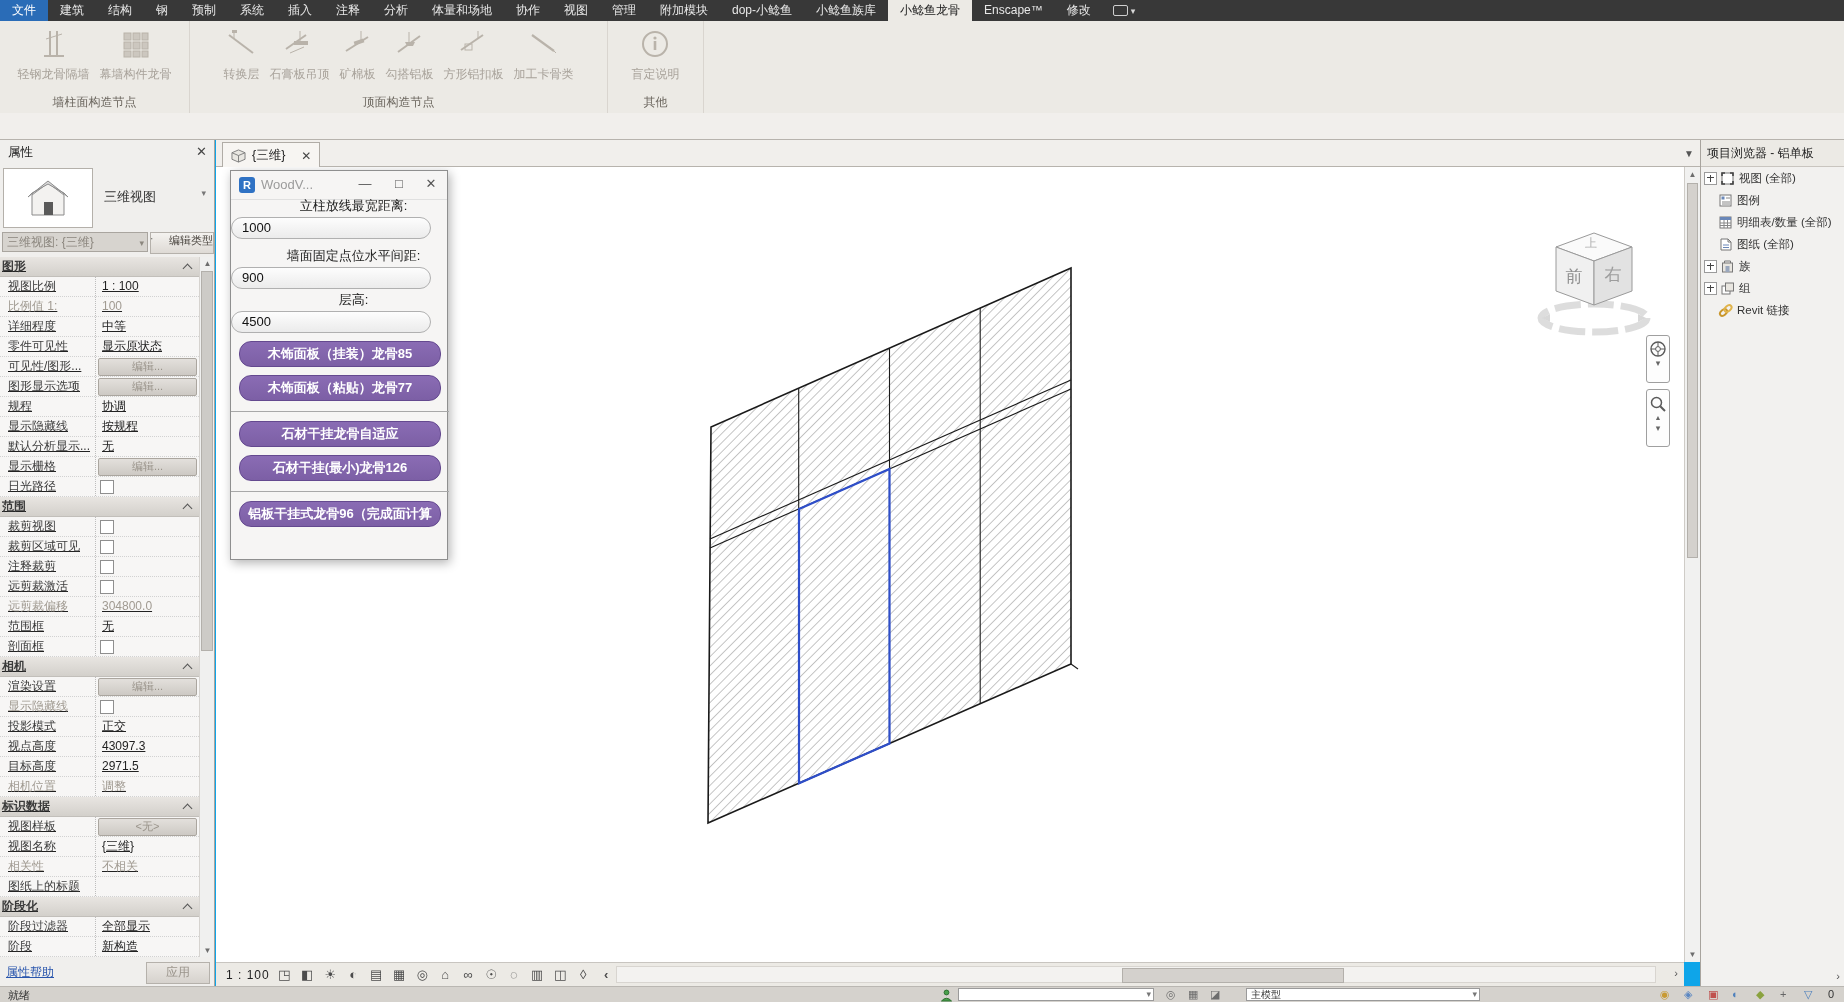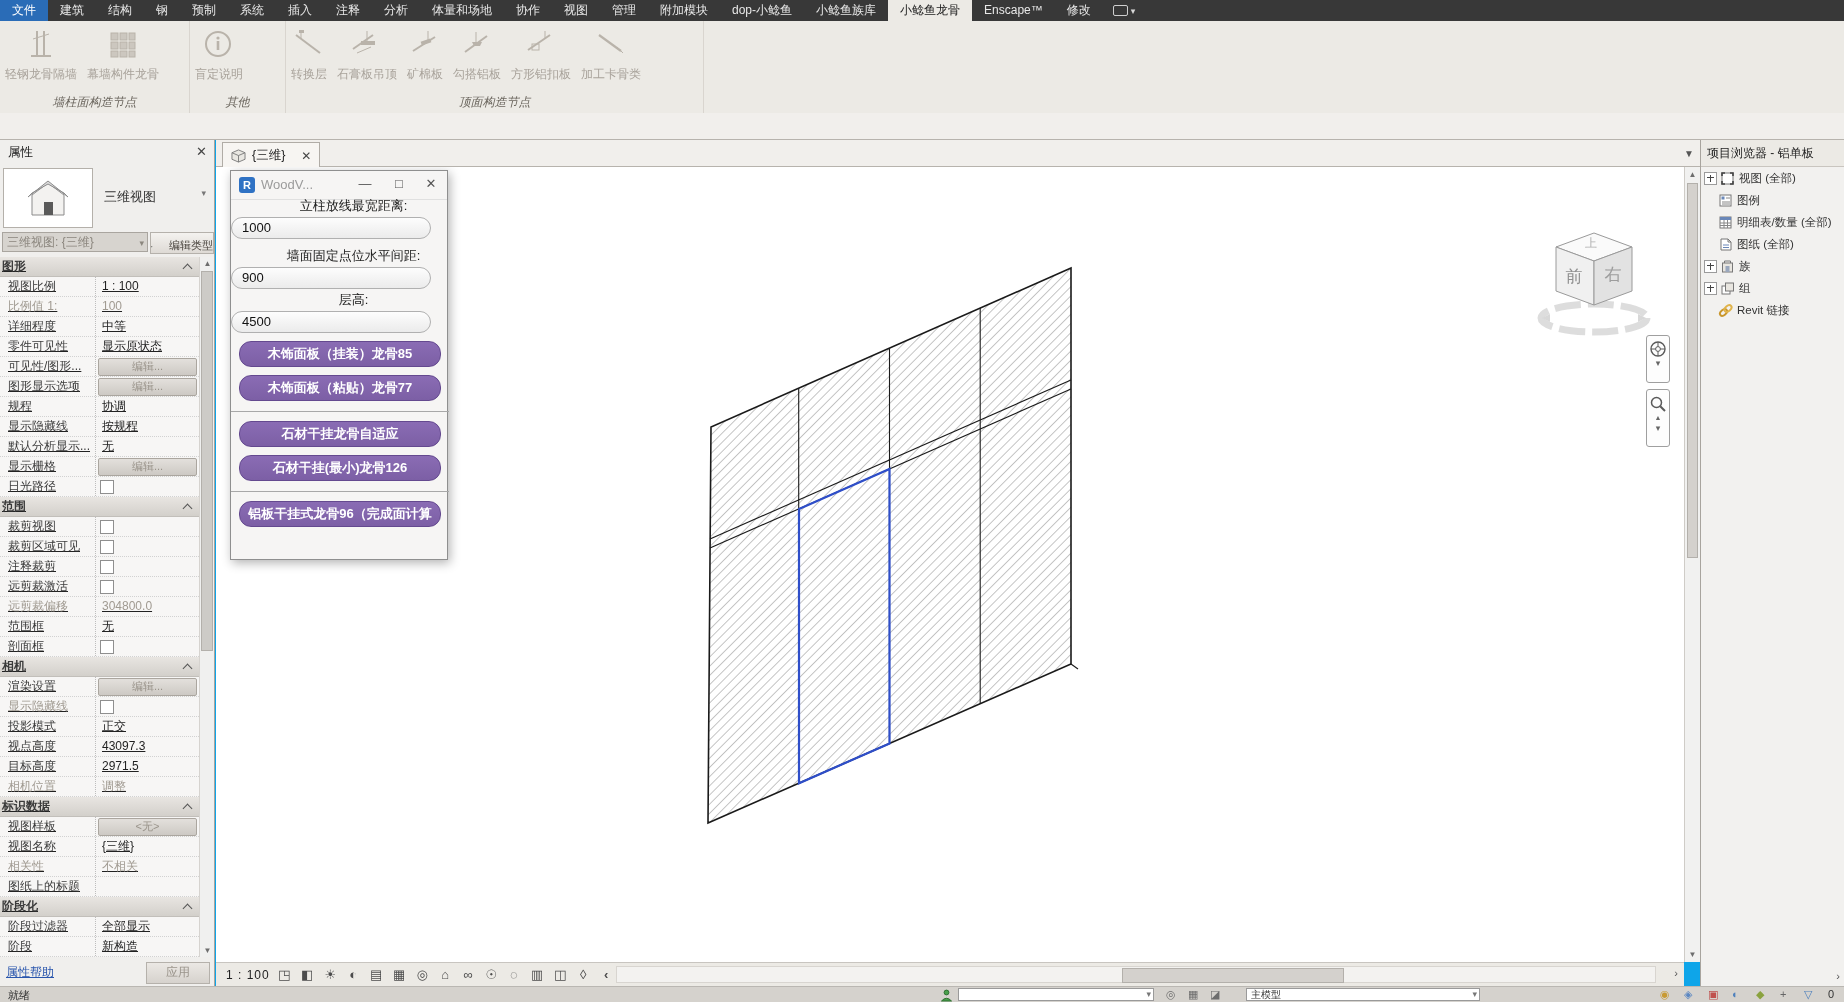--- a/index.html
+++ b/index.html
@@ -8,38 +8,38 @@
   
   #menubar{left:0;top:0;width:1844px;height:21px;background:#383838;display:flex;align-items:stretch;}
   .mtab{color:#e8e8e8;line-height:21px;padding:0 12px;font-size:12px;white-space:nowrap;cursor:default;}
   .mtab.file{background:#2a6cb7;color:#fff;}
   .mtab.active{background:#eceae5;color:#1a1a1a;}
   .moverflow{display:flex;align-items:center;gap:3px;color:#d8d8d8;padding:0 10px;}
   .moverflow .box{width:13px;height:9px;border:1px solid #cfcfcf;border-radius:2px;display:inline-block;}
   
   #ribbon{left:0;top:21px;width:1844px;height:92px;background:#eceae5;border-bottom:1px solid #c9c5bf;display:flex;}
   .rgroup{position:relative;height:92px;border-right:1px solid #d9d5cf;box-sizing:border-box;}
-  .rbtns{display:flex;align-items:flex-start;padding-top:4px;height:66px;}
+  .rbtns{display:flex;justify-content:center;align-items:flex-start;padding-top:4px;height:66px;}
   .rbtn{display:flex;flex-direction:column;align-items:center;justify-content:flex-start;margin:0 2px;padding:2px 3px;}
   .rbtn .rlabel{font-size:12px;color:#a8a29a;white-space:nowrap;margin-top:3px;}
-  .rgl{position:absolute;left:0;right:0;bottom:2px;text-align:center;font-size:12px;color:#6b665e;font-style:italic;}
+  .rgl{position:absolute;left:0;right:0;bottom:2px;text-align:center;font-size:12px;color:#6b665e;}
   
   #optionsbar{left:0;top:113px;width:1844px;height:27px;background:#f1efec;border-bottom:1px solid #b7b3ad;box-sizing:border-box;}
   
   #props{left:0;top:140px;width:215px;height:846px;background:#f0efed;border-right:1px solid #a8a49e;box-sizing:border-box;overflow:hidden;}
   #props .hdr{position:absolute;left:0;top:0;width:215px;height:24px;line-height:24px;}
   #props .hdr .t{margin-left:8px;font-size:12.5px;color:#222;}
   #props .hdr .x{position:absolute;right:8px;top:0;color:#444;font-size:13px;cursor:default;}
   #typebox{position:absolute;left:3px;top:28px;width:88px;height:58px;background:#fff;border:1px solid #b4b0aa;display:flex;align-items:center;justify-content:center;}
   #typelabel{position:absolute;left:104px;top:48px;font-size:13px;color:#333;}
   #typecaret{position:absolute;right:8px;top:48px;color:#777;}
   #selrow{position:absolute;left:0;top:92px;width:215px;height:22px;}
   #selcombo{position:absolute;left:2px;top:0;width:146px;height:20px;background:#d7d4cf;border:1px solid #a9a59f;box-sizing:border-box;color:#8b867e;font-size:12px;line-height:18px;padding-left:4px;white-space:nowrap;overflow:hidden;}
   #selcombo .car{position:absolute;right:3px;top:1px;color:#8b867e;}
-  #edittype{position:absolute;left:150px;top:0;width:62px;height:20px;border:1px solid #b5b1ab;background:linear-gradient(#f4f2ef,#dedad5);font-size:11px;color:#4a453f;display:flex;align-items:flex-end;justify-content:center;gap:16px;white-space:nowrap;overflow:hidden;}
+  #edittype{position:absolute;left:150px;top:0;width:62px;height:20px;border:1px solid #b5b1ab;background:linear-gradient(#f4f2ef,#dedad5);font-size:11px;color:#4a453f;display:flex;align-items:flex-start;justify-content:center;gap:16px;white-space:nowrap;overflow:hidden;}
   #grid{position:absolute;left:0;top:117px;width:199px;text-decoration:underline;}
   .psec{height:20px;background:linear-gradient(#e8e5e1,#d3d0cb);border-bottom:1px solid #c2bfba;box-sizing:border-box;display:flex;align-items:center;font-weight:bold;font-size:12px;color:#3b3b3b;padding-left:2px;position:relative;}
   .psec .chev{position:absolute;right:8px;top:8px;width:6px;height:6px;border-left:1.5px solid #555;border-top:1.5px solid #555;transform:rotate(45deg);}
   .prow{height:20px;display:flex;border-bottom:1px dotted #d2d2d2;box-sizing:border-box;background:#f7f6f5;}
   .prow .pl{width:96px;padding-left:8px;line-height:19px;border-right:1px dotted #bdbdbd;box-sizing:border-box;color:#3c3c3c;white-space:nowrap;overflow:hidden;font-size:12px;}
   .prow .pv{flex:1;line-height:19px;padding-left:6px;color:#1f1f1f;font-size:12px;white-space:nowrap;overflow:hidden;position:relative;}
   .prow .dim{color:#a09a91;}
   .pbtn{position:absolute;left:2px;top:1px;right:2px;height:16px;background:linear-gradient(#e3e0dc,#cdc9c4);border:1px solid #aba69f;border-radius:2px;color:#9a948b;font-size:11px;text-align:center;line-height:15px;}
   .pcheck{position:absolute;left:4px;top:3px;width:12px;height:12px;background:#fff;border:1px solid #8f8f8f;}
   #propscroll{position:absolute;left:199px;top:117px;width:15px;height:700px;background:#f0f0ef;border-left:1px solid #d6d3cf;box-sizing:border-box;}
@@ -156,33 +156,20 @@
                 <rect x="6" y="24" width="7" height="6"></rect>
                 <rect x="15" y="24" width="7" height="6"></rect>
                 <rect x="24" y="24" width="6" height="6"></rect>
               </g>
             </svg>
             <span class="rlabel">幕墙构件龙骨</span>
           </div>
         </div>
         <div class="rgl">墙柱面构造节点</div>
       </div>
-      <div class="rgroup" style="width: 96px;">
-        <div class="rbtns">
-          <div class="rbtn">
-            <svg width="36" height="36" viewBox="0 0 36 36">
-              <circle cx="17" cy="17" r="12" fill="none" stroke="#b9b3aa" stroke-width="2"></circle>
-              <circle cx="17" cy="11" r="1.6" fill="#b9b3aa"></circle>
-              <rect x="15.7" y="14" width="2.6" height="9" fill="#b9b3aa"></rect>
-            </svg>
-            <span class="rlabel">盲定说明</span>
-          </div>
-        </div>
-        <div class="rgl">其他</div>
-      </div>
       <div class="rgroup" style="width: 418px;">
         <div class="rbtns">
           <div class="rbtn">
             <svg width="36" height="36" viewBox="0 0 36 36">
               <line x1="5" y1="8" x2="29" y2="26" stroke="#b9b3aa" stroke-width="2"></line>
               <line x1="10" y1="4" x2="10" y2="12" stroke="#b9b3aa"></line>
               <rect x="8" y="3" width="5" height="3" fill="#b9b3aa"></rect>
             </svg>
             <span class="rlabel">转换层</span>
           </div>
@@ -221,20 +208,33 @@
           </div>
           <div class="rbtn">
             <svg width="36" height="36" viewBox="0 0 36 36">
               <line x1="6" y1="8" x2="28" y2="24" stroke="#b9b3aa" stroke-width="2.2"></line>
               <line x1="24" y1="20" x2="30" y2="26" stroke="#b9b3aa"></line>
             </svg>
             <span class="rlabel">加工卡骨类</span>
           </div>
         </div>
         <div class="rgl">顶面构造节点</div>
+      </div>
+      <div class="rgroup" style="width: 96px;">
+        <div class="rbtns">
+          <div class="rbtn">
+            <svg width="36" height="36" viewBox="0 0 36 36">
+              <circle cx="17" cy="17" r="12" fill="none" stroke="#b9b3aa" stroke-width="2"></circle>
+              <circle cx="17" cy="11" r="1.6" fill="#b9b3aa"></circle>
+              <rect x="15.7" y="14" width="2.6" height="9" fill="#b9b3aa"></rect>
+            </svg>
+            <span class="rlabel">盲定说明</span>
+          </div>
+        </div>
+        <div class="rgl">其他</div>
       </div>
     </div>
 
   <div id="optionsbar" class="abs"></div>
 
   <div id="props" class="abs">
     <div class="hdr">
       <span class="t">属性</span>
       <span class="x">✕</span>
     </div>

